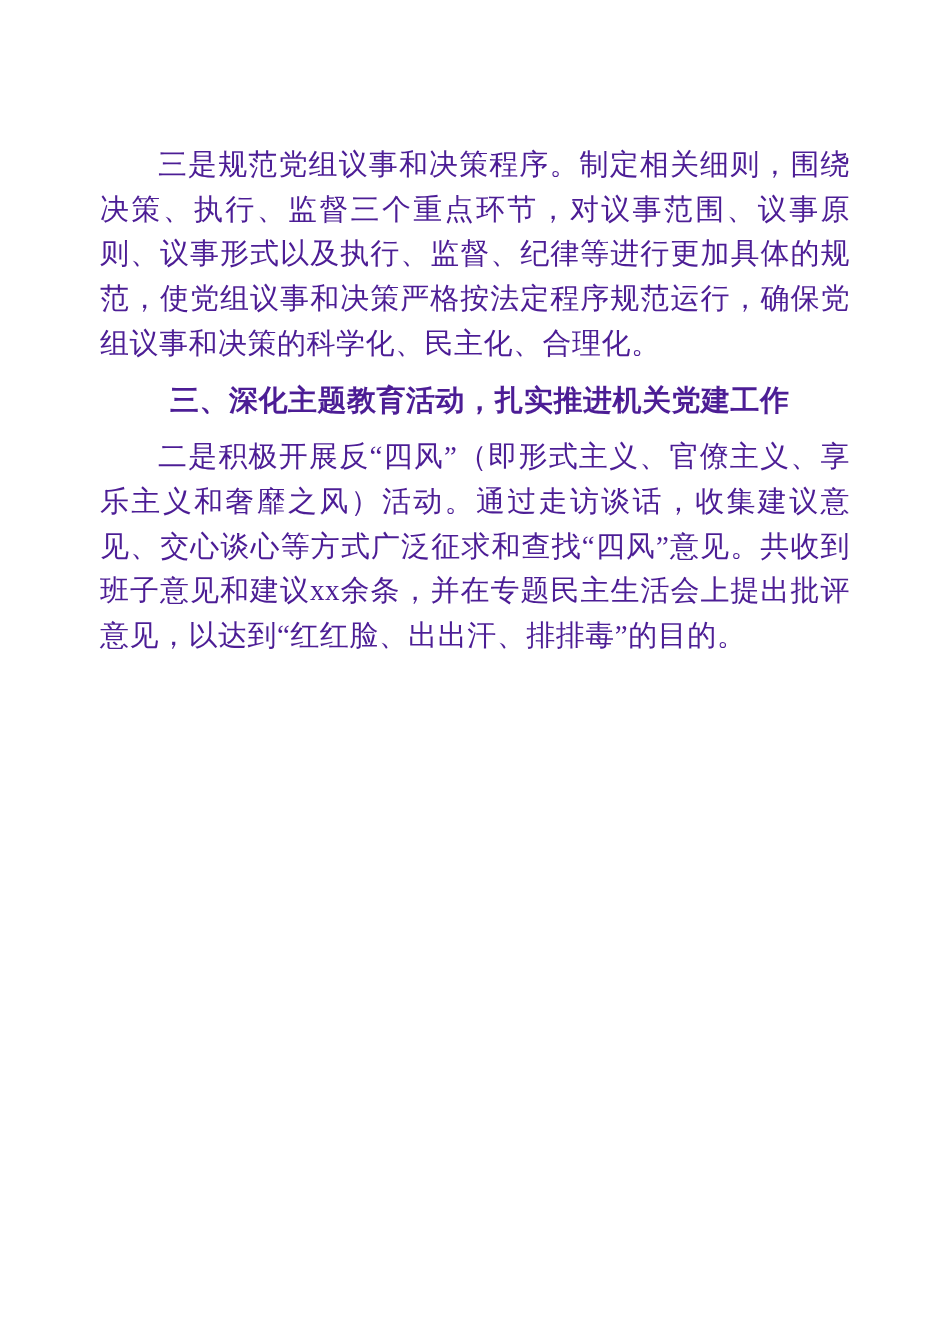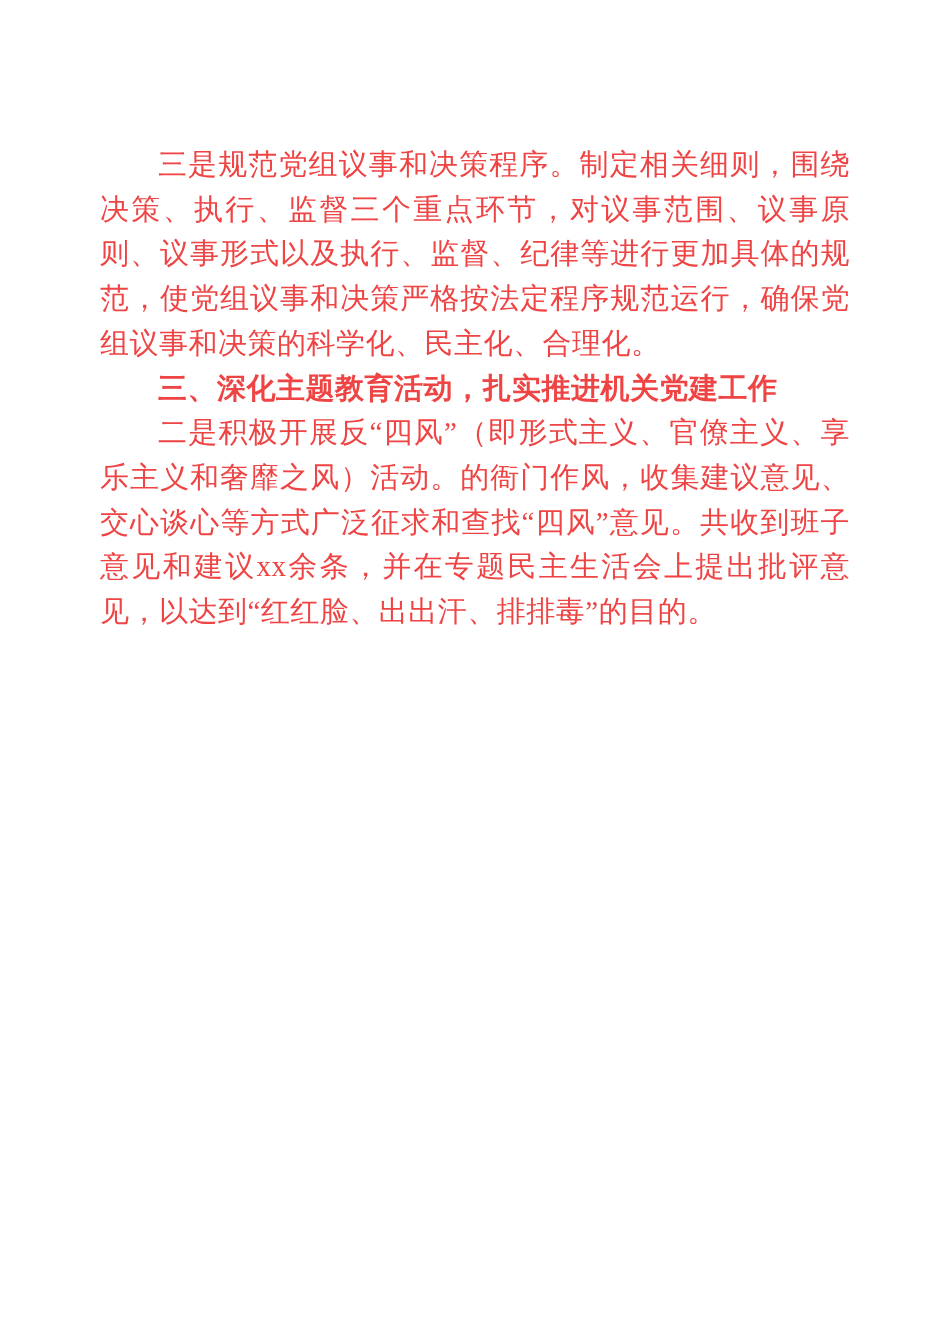--- a/index.html
+++ b/index.html
@@ -19,44 +19,44 @@
     top: 0;
     width: 950px;
     height: 1344px;
     background: #ffffff;
   }
   .content {
     position: absolute;
     left: 100px;
     top: 142px;
     width: 750px;
-    color: #ef4444;
+    color: #4c1d95;
   }
   .para {
     margin: 0;
     font-family: "Liberation Serif", "DejaVu Serif", serif;
     font-size: 29px;
     line-height: 44.7px;
     text-align: justify;
     text-indent: 2em;
     letter-spacing: 0.5px;
     word-break: break-all;
   }
   .heading {
-    margin: 0;
+    margin: 12px;
     font-family: Liberation Sans, sans-serif;
     font-weight: bold;
     font-size: 29px;
     line-height: 44.7px;
     text-indent: 2em;
     letter-spacing: 0.5px;
   }
 </style>
 </head>
 <body>
 
 <div class="page">
   <div class="content">
     <p class="para">三是规范党组议事和决策程序。制定相关细则，围绕决策、执行、监督三个重点环节，对议事范围、议事原则、议事形式以及执行、监督、纪律等进行更加具体的规范，使党组议事和决策严格按法定程序规范运行，确保党组议事和决策的科学化、民主化、合理化。</p>
     <p class="heading">三、深化主题教育活动，扎实推进机关党建工作</p>
-    <p class="para">二是积极开展反“四风”（即形式主义、官僚主义、享乐主义和奢靡之风）活动。的衙门作风，收集建议意见、交心谈心等方式广泛征求和查找“四风”意见。共收到班子意见和建议xx余条，并在专题民主生活会上提出批评意见，以达到“红红脸、出出汗、排排毒”的目的。</p>
+    <p class="para">二是积极开展反“四风”（即形式主义、官僚主义、享乐主义和奢靡之风）活动。通过走访谈话，收集建议意见、交心谈心等方式广泛征求和查找“四风”意见。共收到班子意见和建议xx余条，并在专题民主生活会上提出批评意见，以达到“红红脸、出出汗、排排毒”的目的。</p>
   </div>
 </div>
 
 </body></html>

